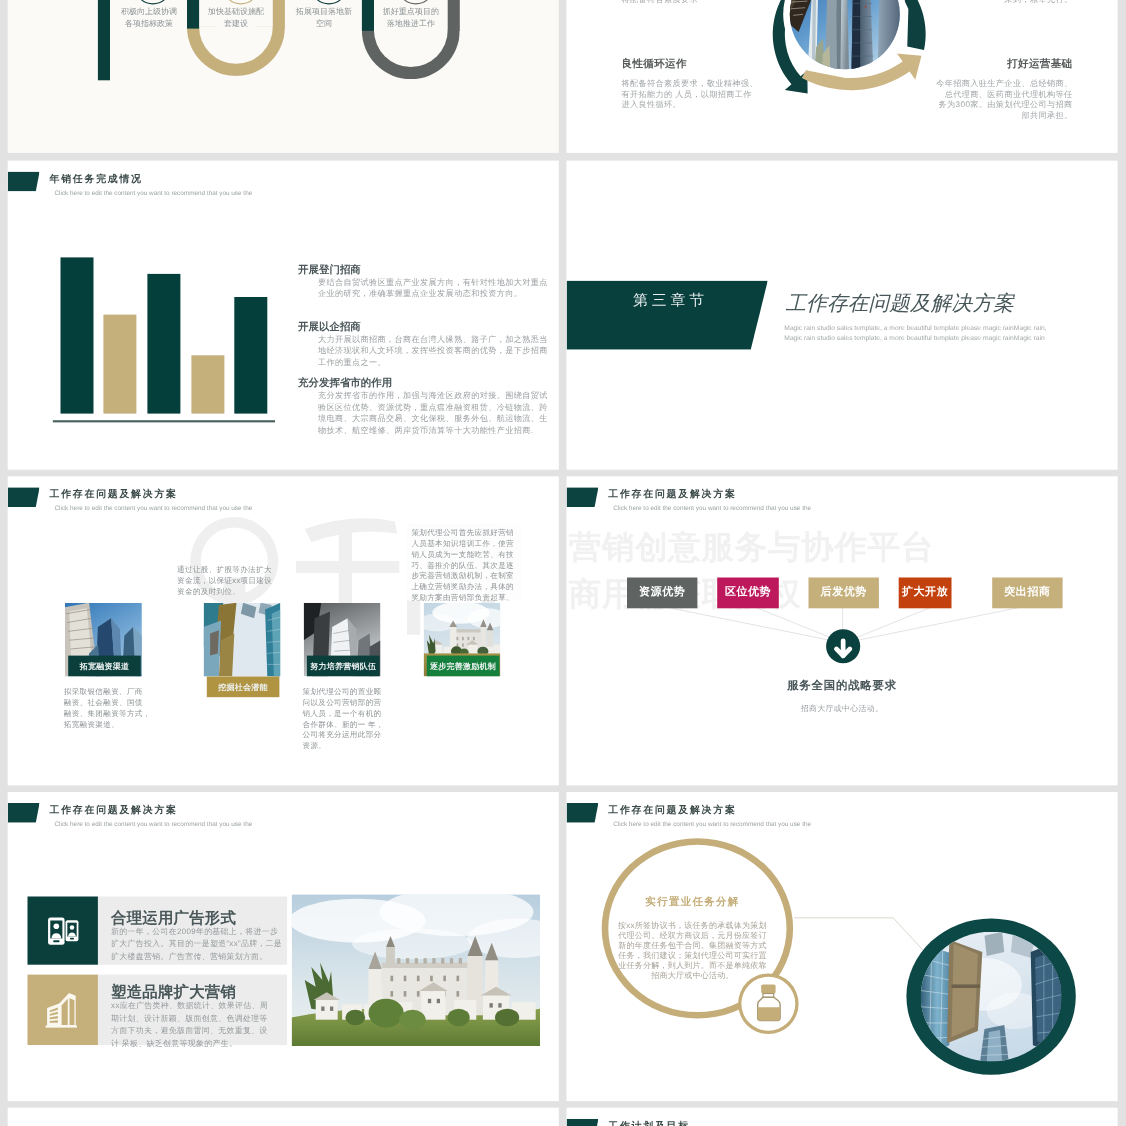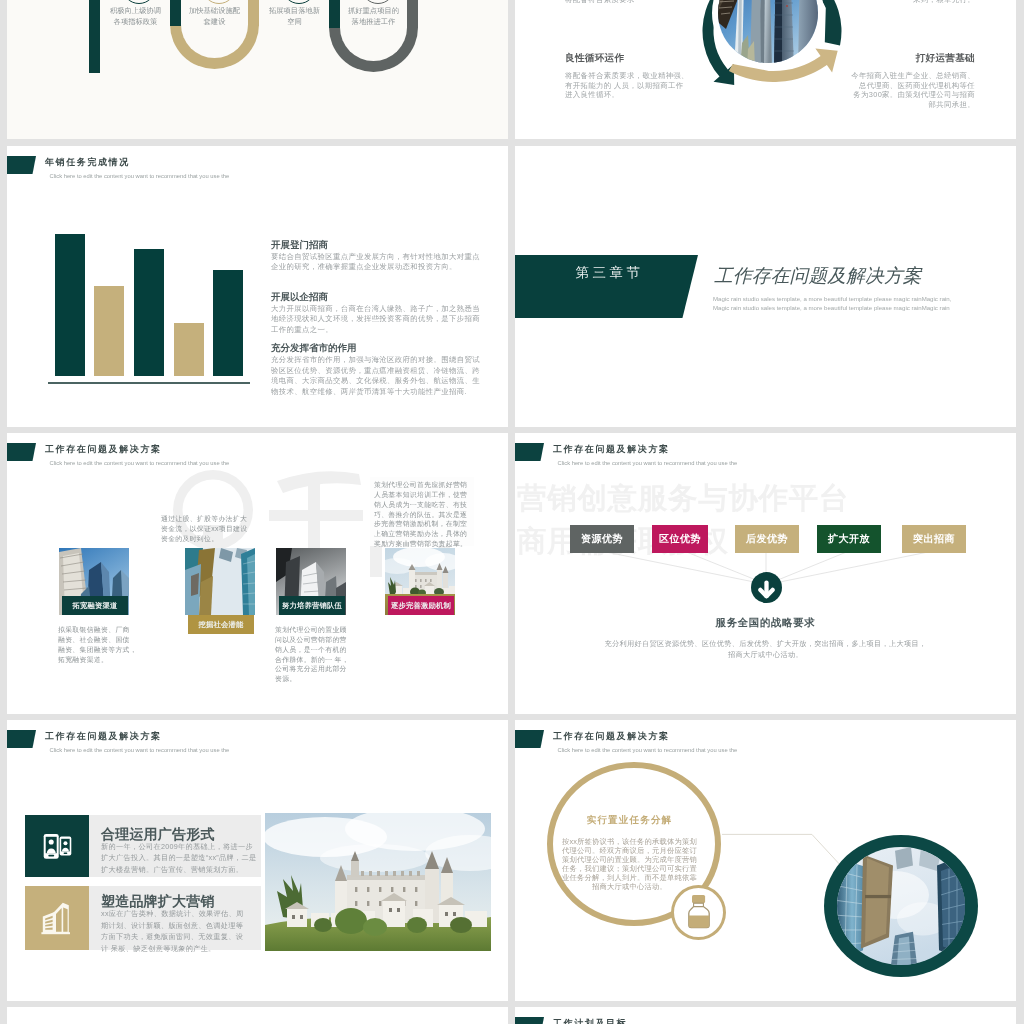--- a/index.html
+++ b/index.html
@@ -34,21 +34,21 @@
 
   
   .cyc-h{position:absolute;font-size:9.6px;font-weight:bold;color:#56595a;letter-spacing:0.3px;}
   .cyc-t{position:absolute;font-size:7.4px;color:#a0a5a7;line-height:9.6px;white-space:nowrap;letter-spacing:0.35px;}
 
   
   .bar{position:absolute;}
   .axis{position:absolute;height:1.5px;background:#4b6462;}
   .b-h{position:absolute;font-size:9.5px;font-weight:bold;color:#4a5658;}
   .b-p{position:absolute;font-size:7.4px;color:#9a9fa1;line-height:10.45px;white-space:nowrap;letter-spacing:0.35px;}
-  .b-p>div{display:block;}
+  .b-p>div{display:block;margin-left:18px;}
 
   
   .chap{position:absolute;background:#08403d;}
   .chap-n{position:absolute;color:#e9eeee;font-size:13.5px;letter-spacing:3.5px;}
   .chap-t{position:absolute;font-size:18.7px;font-style:italic;color:#48585a;letter-spacing:0.2px;white-space:nowrap;}
   .chap-s{position:absolute;font-size:6.1px;color:#a3a9a9;line-height:9px;width:247px;}
 
   
   .ph{position:absolute;overflow:hidden;}
   .ph-cap{position:absolute;left:3px;bottom:0;width:66px;height:19px;line-height:19.5px;
@@ -444,21 +444,21 @@
               <polygon points="39,38 44.5,34 50,38"></polygon>
             </g>
 
         <path d="M 5 47 L 3 34 L 6 38 L 5 29 L 9 37 L 10 32 L 11 44 L 9 48 Z" fill="#3f5a2e"></path>
         <ellipse cx="30" cy="44" rx="5" ry="4.5" fill="#3f5a2e"></ellipse>
         <ellipse cx="37" cy="45" rx="4" ry="3.5" fill="#4a6835"></ellipse>
         <ellipse cx="54" cy="44" rx="5" ry="4" fill="#45603a"></ellipse>
 
         <rect x="0" y="46" width="70" height="21" fill="url(#p3gr)"></rect>
       </svg>
-      <div class="ph-cap" style="background:#be185d;">逐步完善激励机制</div>
+      <div class="ph-cap" style="background:#15803d;">逐步完善激励机制</div>
     </div>
     <div class="gbox" style="left:363px;top:44px;width:104px;height:69px;"></div>
     <div class="gtxt" style="left:367px;top:47px;width:104px;">
       <div>策划代理公司首先应抓好营销</div>
       <div>人员基本知识培训工作，使营</div>
       <div>销人员成为一支能吃苦、有技</div>
       <div>巧、善推介的队伍。其次是逐</div>
       <div>步完善营销激励机制，在制室</div>
       <div>上确立营销奖励办法，具体的</div>
       <div>奖励方案由营销部负责起草。</div>
@@ -483,33 +483,32 @@
       <line x1="86" y1="118" x2="249" y2="151"></line>
       <line x1="169" y1="118" x2="251" y2="151"></line>
       <line x1="251" y1="118" x2="251" y2="140"></line>
       <line x1="334" y1="118" x2="253" y2="151"></line>
       <line x1="418" y1="118" x2="255" y2="151"></line>
     </g>
   </svg>
   <div class="tagb" style="left:55px;top:92px;width:64px;background:#5f6463;">资源优势</div>
   <div class="tagb" style="left:137px;top:92px;width:56px;background:#be185d;">区位优势</div>
   <div class="tagb" style="left:220px;top:92px;width:64px;background:#c5b07c;">后发优势</div>
-  <div class="tagb" style="left:302px;top:92px;width:64px;background:#14532d;">扩大开放</div>
+  <div class="tagb" style="left:302px;top:92px;width:48px;background:#c2410c;">扩大开放</div>
   <div class="tagb" style="left:387px;top:92px;width:64px;background:#c5b07c;">突出招商</div>
   <div class="arrowc" style="left:236px;top:139px;width:31px;height:31px;">
     <svg width="31" height="31" viewBox="0 0 31 31">
       <g stroke="#ffffff" stroke-width="4.3" stroke-linecap="round" stroke-linejoin="round" fill="none">
         <line x1="15.5" y1="10.6" x2="15.5" y2="24.2"></line>
         <polyline points="9.4,17.9 15.5,24.2 21.6,17.9"></polyline>
       </g>
     </svg>
   </div>
   <div style="position:absolute;left:0;top:183px;width:501px;text-align:center;font-size:10.4px;font-weight:bold;color:#49575a;letter-spacing:0.7px;">服务全国的战略要求</div>
   <div style="position:absolute;left:0;top:204.5px;width:501px;text-align:center;font-size:7.2px;color:#9a9fa1;line-height:11.6px;letter-spacing:0.3px;">
-    <div>充分利用好自贸区资源优势、区位优势、后发优势、扩大开放，突出招商，多上项目，上大项目，</div>
     <div>招商大厅或中心活动。</div>
   </div>
 </div>
 
 <div class="slide col-l r3">
   <div class="hdr">
     <div class="tag"></div>
     <div class="ttl">工作存在问题及解决方案</div>
     <div class="sub">Click here to edit the content you want to recommend that you use the</div>
   </div>
@@ -666,21 +665,21 @@
 
   <svg style="position:absolute;left:0;top:0;" width="501" height="281">
     <polyline points="207,114.4 296.9,114.4 328,148" fill="none" stroke="#d6d2c6" stroke-width="0.8"></polyline>
   </svg>
 
   <div class="ring" style="left:31.9px;top:41.5px;width:174px;height:164px;border:6px solid #c4ad78;box-sizing:border-box;"></div>
   <div style="position:absolute;left:29px;top:93.5px;width:171px;text-align:center;font-size:9.5px;font-weight:bold;color:#c4ad78;letter-spacing:1.2px;">实行置业任务分解</div>
   <div style="position:absolute;left:29px;top:117px;width:171px;text-align:center;font-size:7.3px;color:#a8a298;line-height:9.05px;letter-spacing:0.2px;">
     <div>按xx所签协议书，该任务的承载体为策划</div>
     <div>代理公司。经双方商议后，元月份应签订</div>
-    <div>策划代理公司的置业顾。为完成年度营销</div>
+    <div>新的年度任务包干合同。集团融资等方式</div>
     <div>任务，我们建议；策划代理公司可实行置</div>
     <div>业任务分解，到人到片。而不是单纯依靠</div>
     <div>招商大厅或中心活动。</div>
   </div>
 
   <div class="ring" style="left:156px;top:165.2px;width:55.2px;height:55.1px;border:3.2px solid #c4ad78;background:#fff;box-sizing:border-box;"></div>
   <svg style="position:absolute;left:172px;top:173.5px;" width="24" height="36" viewBox="0 0 24 36">
 
     <rect x="5" y="1" width="13.1" height="8.2" rx="1.6" fill="#c4ad78"></rect>
 

